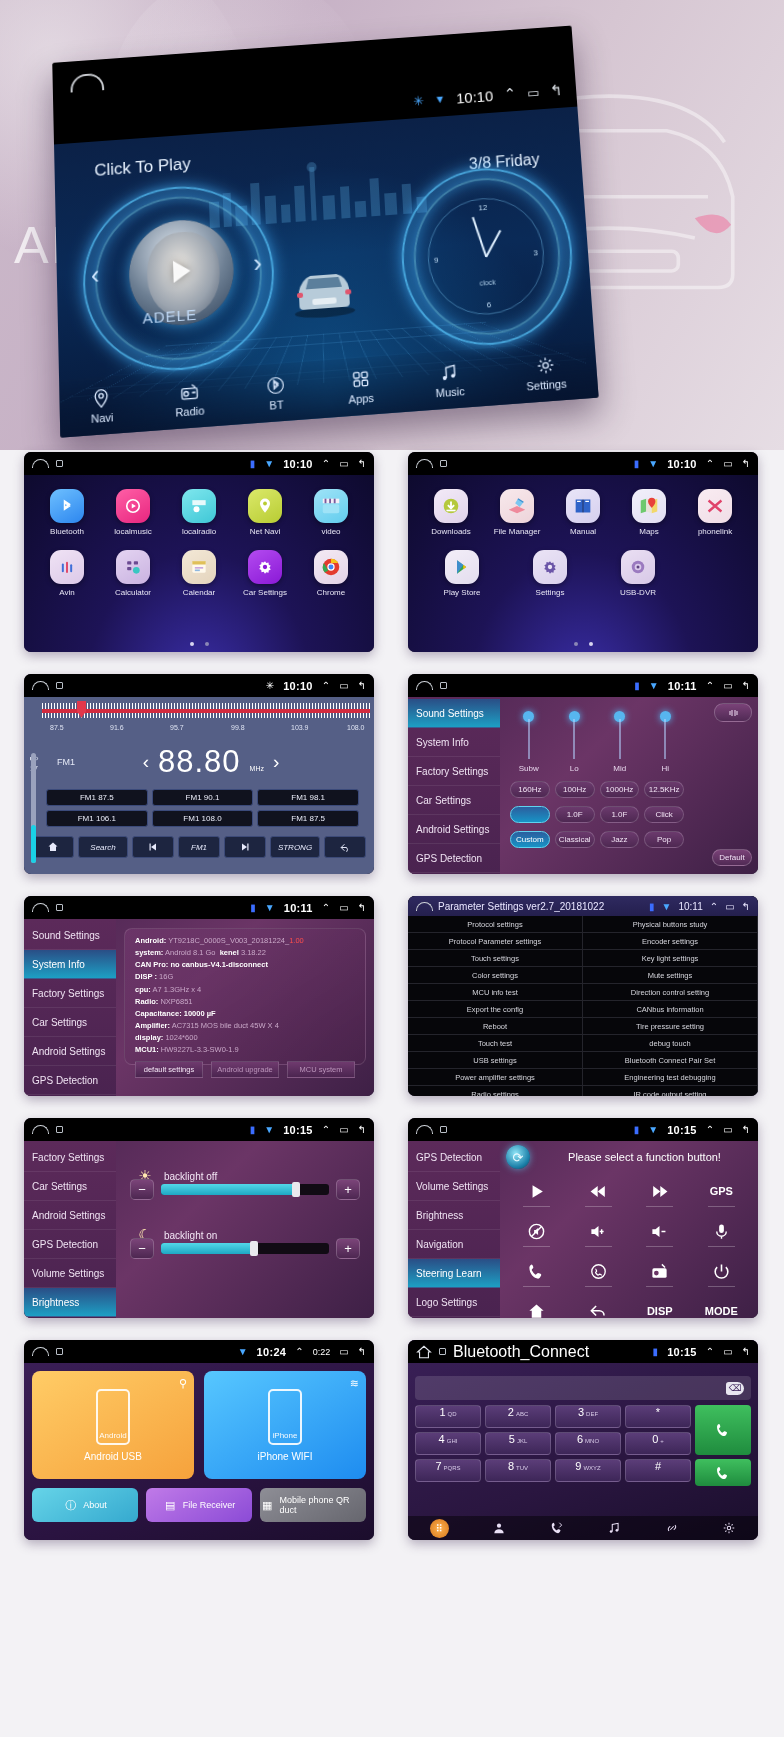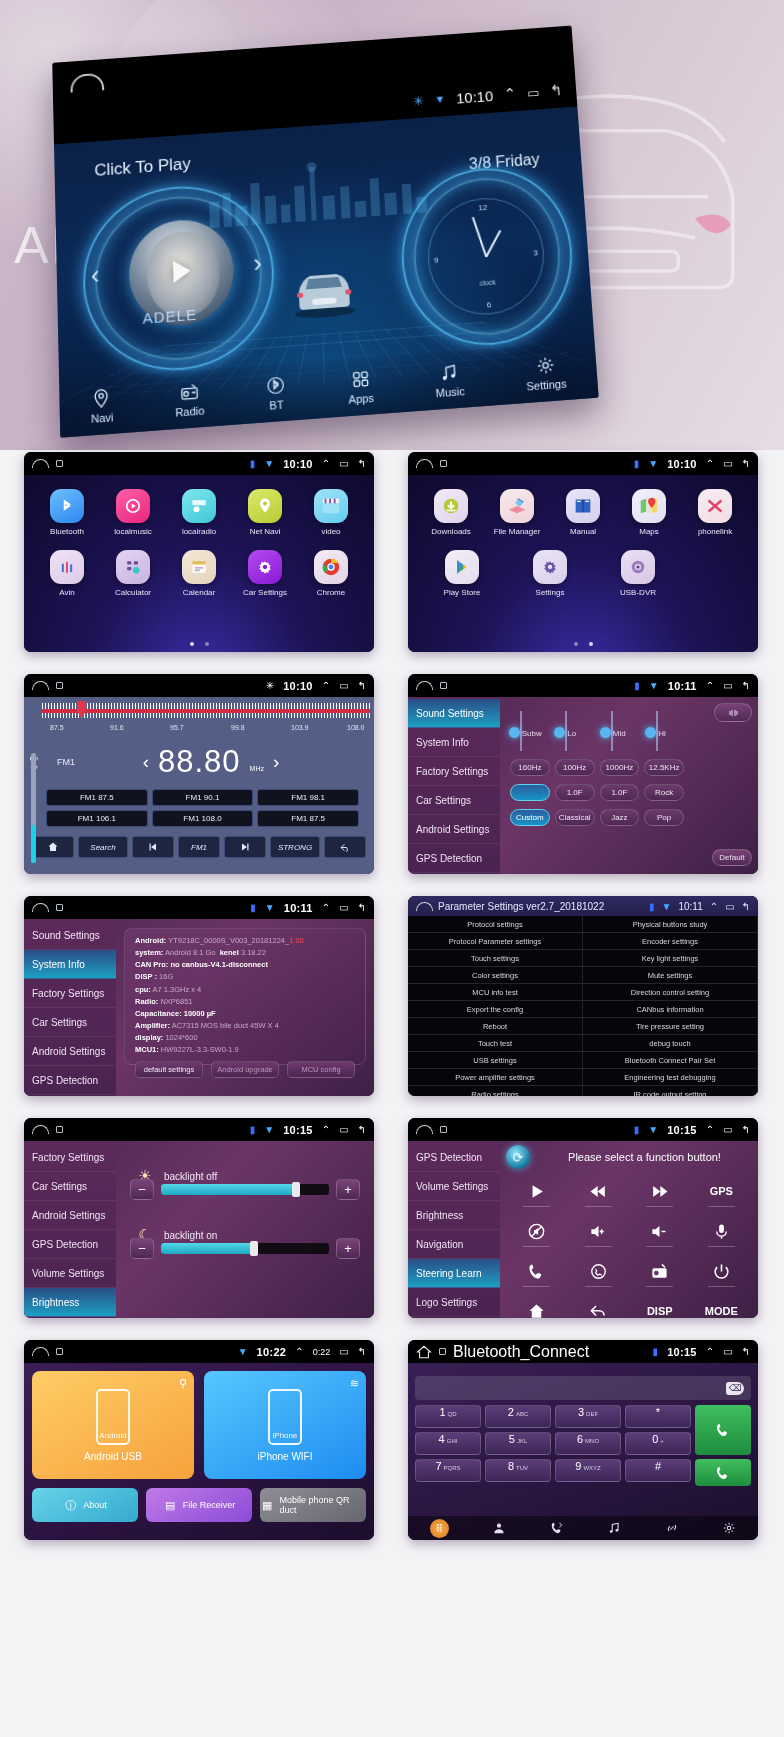--- a/index.html
+++ b/index.html
@@ -225,21 +225,21 @@
     white-space:nowrap;
   }
   .setnav-item.active{
     background:linear-gradient(180deg,#2a4e86,#1d9fc4);
     color:#fff;
   }
   .setbody{ flex:1; position:relative; padding:6px; }
 
   
   .eqsliders{ display:flex; justify-content:space-around; padding-top:8px;}
-  .eqcol{ display:flex; flex-direction:row; align-items:center; width:40px;}
+  .eqcol{ display:flex; flex-direction:column; align-items:center; width:40px;}
   .eqtrack{ width:2px; height:40px; background:rgba(180,210,255,.55); position:relative;}
   .eqknob{ width:11px;height:11px;border-radius:50%;background:#57b6ef;box-shadow:0 0 7px #57b6ef; margin-bottom:-3px;}
   .eqlabel{ font-size:8px; color:#e7d6ec; margin-top:5px;}
   .eqgrid{ display:grid; grid-template-columns:repeat(4,1fr); gap:5px; padding:4px 4px 0; margin-top:4px;}
   .eqbtn{
     height:17px; border-radius:9px; background:linear-gradient(180deg,#6b3a6d,#4e2852);
     border:1px solid rgba(255,255,255,.18);
     display:flex;align-items:center;justify-content:center;color:#f2e4f5;font-size:8px;
   }
   .eqbtn.on{ background:linear-gradient(180deg,#2b5e9e,#1894c6); color:#fff; border-color:#5fd3ef;}
@@ -261,21 +261,21 @@
     background:linear-gradient(150deg, rgba(120,60,115,.55), rgba(75,35,75,.6));
     border:1px solid rgba(255,255,255,.12);
     height:137px; position:relative;
   }
   .inforow{ font-size:7.5px; color:#f0e0f2; margin-bottom:3.5px; line-height:1.15;}
   .inforow b{ color:#ffffff; font-weight:bold;}
   .inforow span{ color:#c9a8c8;}
   .inforow .redv{ color:#ff4d4d;}
   .infobtns{ display:flex; gap:8px; margin-top:6px;}
   .infobtn{
-    flex:1; height:17px; border-radius:5px; display:flex;align-items:center;justify-content:center;
+    flex:1; height:17px; border-radius:0; display:flex;align-items:center;justify-content:center;
     background:linear-gradient(180deg,#6f3a6e,#4b2550); border:1px solid rgba(255,255,255,.16);
     color:#f5e7f6; font-size:7.5px;
   }
   .infobtn.dim{ color:#bb95bb;}
 
   
   .paramscreen{ height:177px; background:#06060a; position:relative;}
   .paramtitlebar{
     height:20px; background:linear-gradient(180deg,#2f2a60,#241f4e);
     display:flex; align-items:center; color:#e9e6ff; font-size:10px; padding:0 8px;
@@ -918,21 +918,21 @@
         <div class="eqgrid" style="width:74%;">
           <div class="eqbtn">160Hz</div>
           <div class="eqbtn">100Hz</div>
           <div class="eqbtn">1000Hz</div>
           <div class="eqbtn">12.5KHz</div>
         </div>
         <div class="eqgrid" style="width:74%;">
           <div class="eqbtn on red"></div>
           <div class="eqbtn">1.0F</div>
           <div class="eqbtn">1.0F</div>
-          <div class="eqbtn">Rock</div>
+          <div class="eqbtn">Click</div>
         </div>
         <div class="eqgrid" style="width:74%;">
           <div class="eqbtn on">Custom</div>
           <div class="eqbtn">Classical</div>
           <div class="eqbtn">Jazz</div>
           <div class="eqbtn">Pop</div>
         </div>
         <div class="eqdefault">Default</div>
       </div>
     </div>
@@ -1002,21 +1002,21 @@
             <b>display:</b>
             <span>1024*600</span>
           </div>
           <div class="inforow">
             <b>MCU1:</b>
             <span>HW9227L-3.3-SW0-1.9</span>
           </div>
           <div class="infobtns">
             <div class="infobtn">default settings</div>
             <div class="infobtn dim">Android upgrade</div>
-            <div class="infobtn dim">MCU config</div>
+            <div class="infobtn dim">MCU system</div>
           </div>
         </div>
       </div>
     </div>
   </div>
 
   <div class="card">
     <div class="paramscreen" style="height:200px">
       <div class="paramtitlebar">
         <span class="home-glyph" style="position:absolute;left:8px;top:6px;"></span>
@@ -1228,21 +1228,21 @@
   </div>
 
   <div class="card">
     <div class="statusbar">
       <div class="sb-left">
         <span class="home-glyph"></span>
         <span class="sq-glyph"></span>
       </div>
       <div class="sb-right">
         <span style="color:#4aa8ff">▼</span>
-        <span class="sb-time">10:22</span>
+        <span class="sb-time">10:24</span>
         <span>⌃</span>
         <span style="font-size:9px">0:22</span>
         <span>▭</span>
         <span>↰</span>
       </div>
     </div>
     <div class="linkscreen">
       <div class="linktiles">
         <div class="ltile android">
           <span class="corner">⚲</span>

